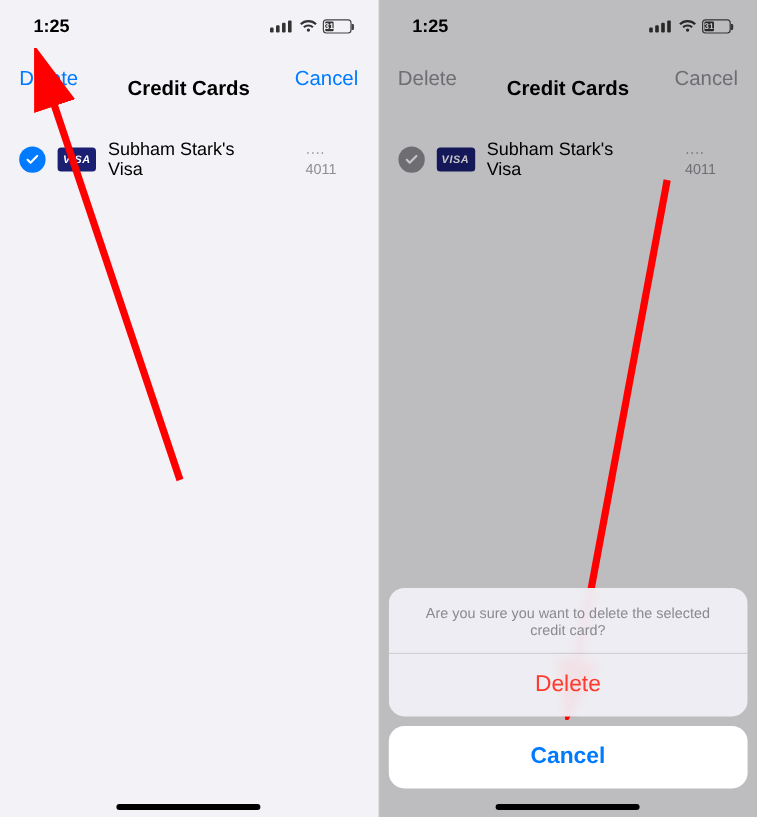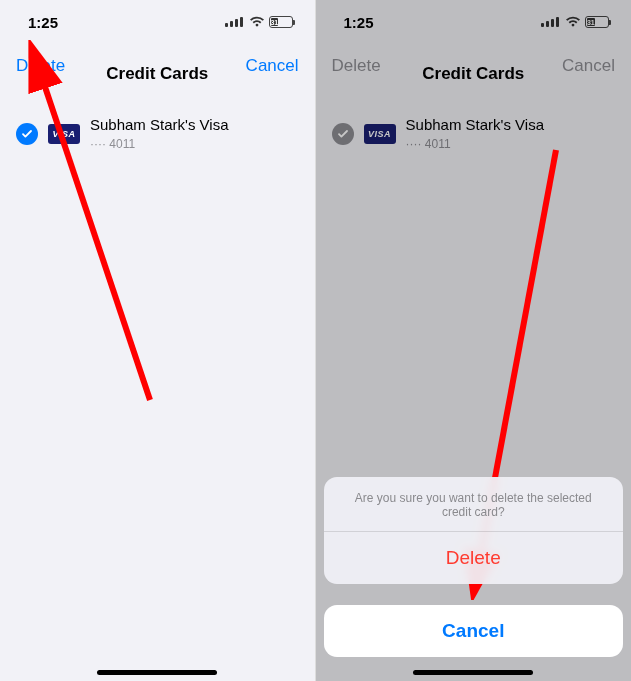--- a/index.html
+++ b/index.html
@@ -83,21 +83,21 @@
     }
     .check-circle.selected { background: #007aff; }
     .check-circle.grey { background: #8e8e93; }
     .check-circle svg { width: 12px; height: 12px; }
     .visa-badge {
       width: 32px; height: 20px; background: #1a1f71;
       border-radius: 3px; display:flex; align-items:center; justify-content:center;
       color:#fff; font-size:9px; font-weight:800; font-style: italic; letter-spacing: 0.5px;
       flex-shrink: 0;
     }
-    .card-info { display:flex; flex-direction:column; }
+    .card-info { display:flex; flex-direction:row;gap:30px; }
     .card-name { font-size: 15px; color: #000; }
     .card-number { font-size: 12px; color: #8e8e93; margin-top: 4px;}
     .home-indicator {
       position: absolute;
       bottom: 6px;
       left: 50%;
       transform: translateX(-50%);
       width: 120px;
       height: 5px;
       background: #000;
@@ -106,21 +106,21 @@
     }
     .arrow {
       position: absolute;
       z-index: 10;
       pointer-events: none;
     }
     .action-sheet {
       position: absolute;
       left: 8px; right: 8px; bottom: 24px;
       z-index: 15;
-      display: flex; flex-direction: column; gap: 21px;
+      display: flex; flex-direction: column; gap: 8px;
     }
     .sheet-group {
       background: rgba(240,240,245,0.94);
       border-radius: 13px;
       overflow: hidden;
       backdrop-filter: blur(4px);
     }
     .sheet-message {
       text-align: center;
       font-size: 12px;

